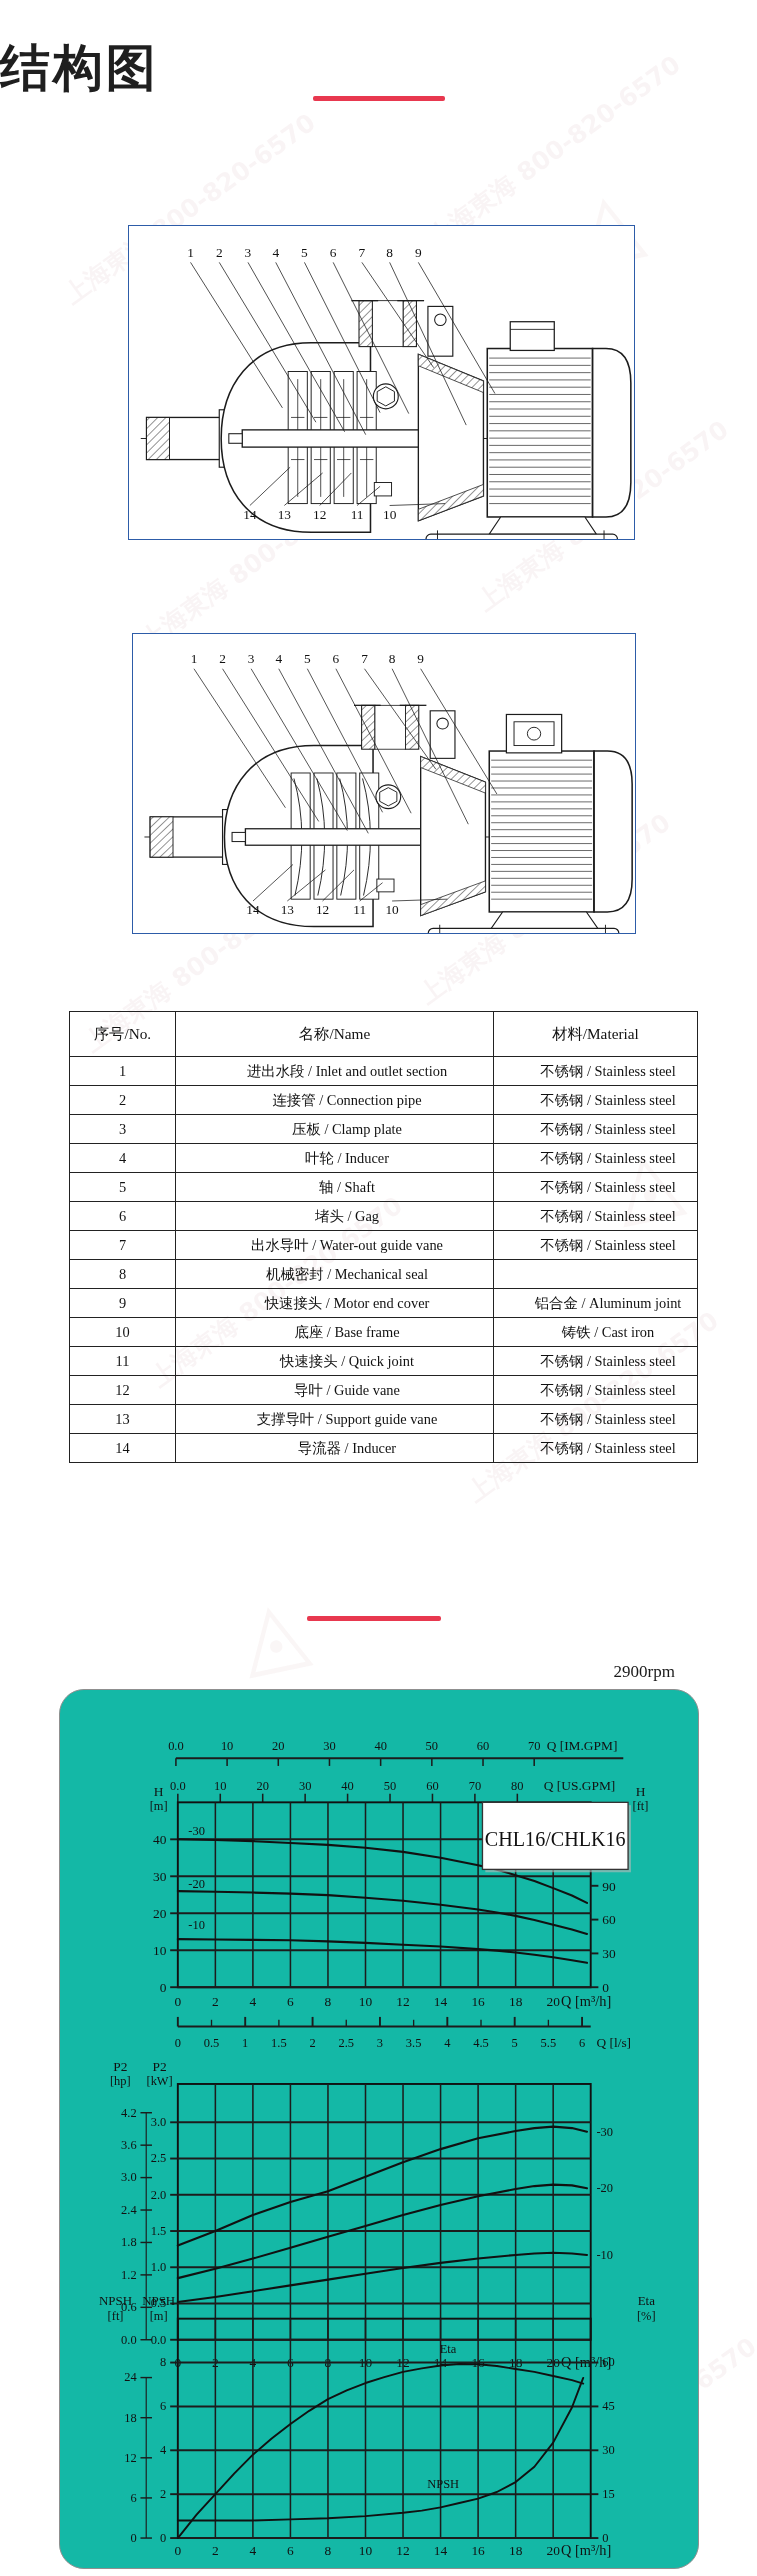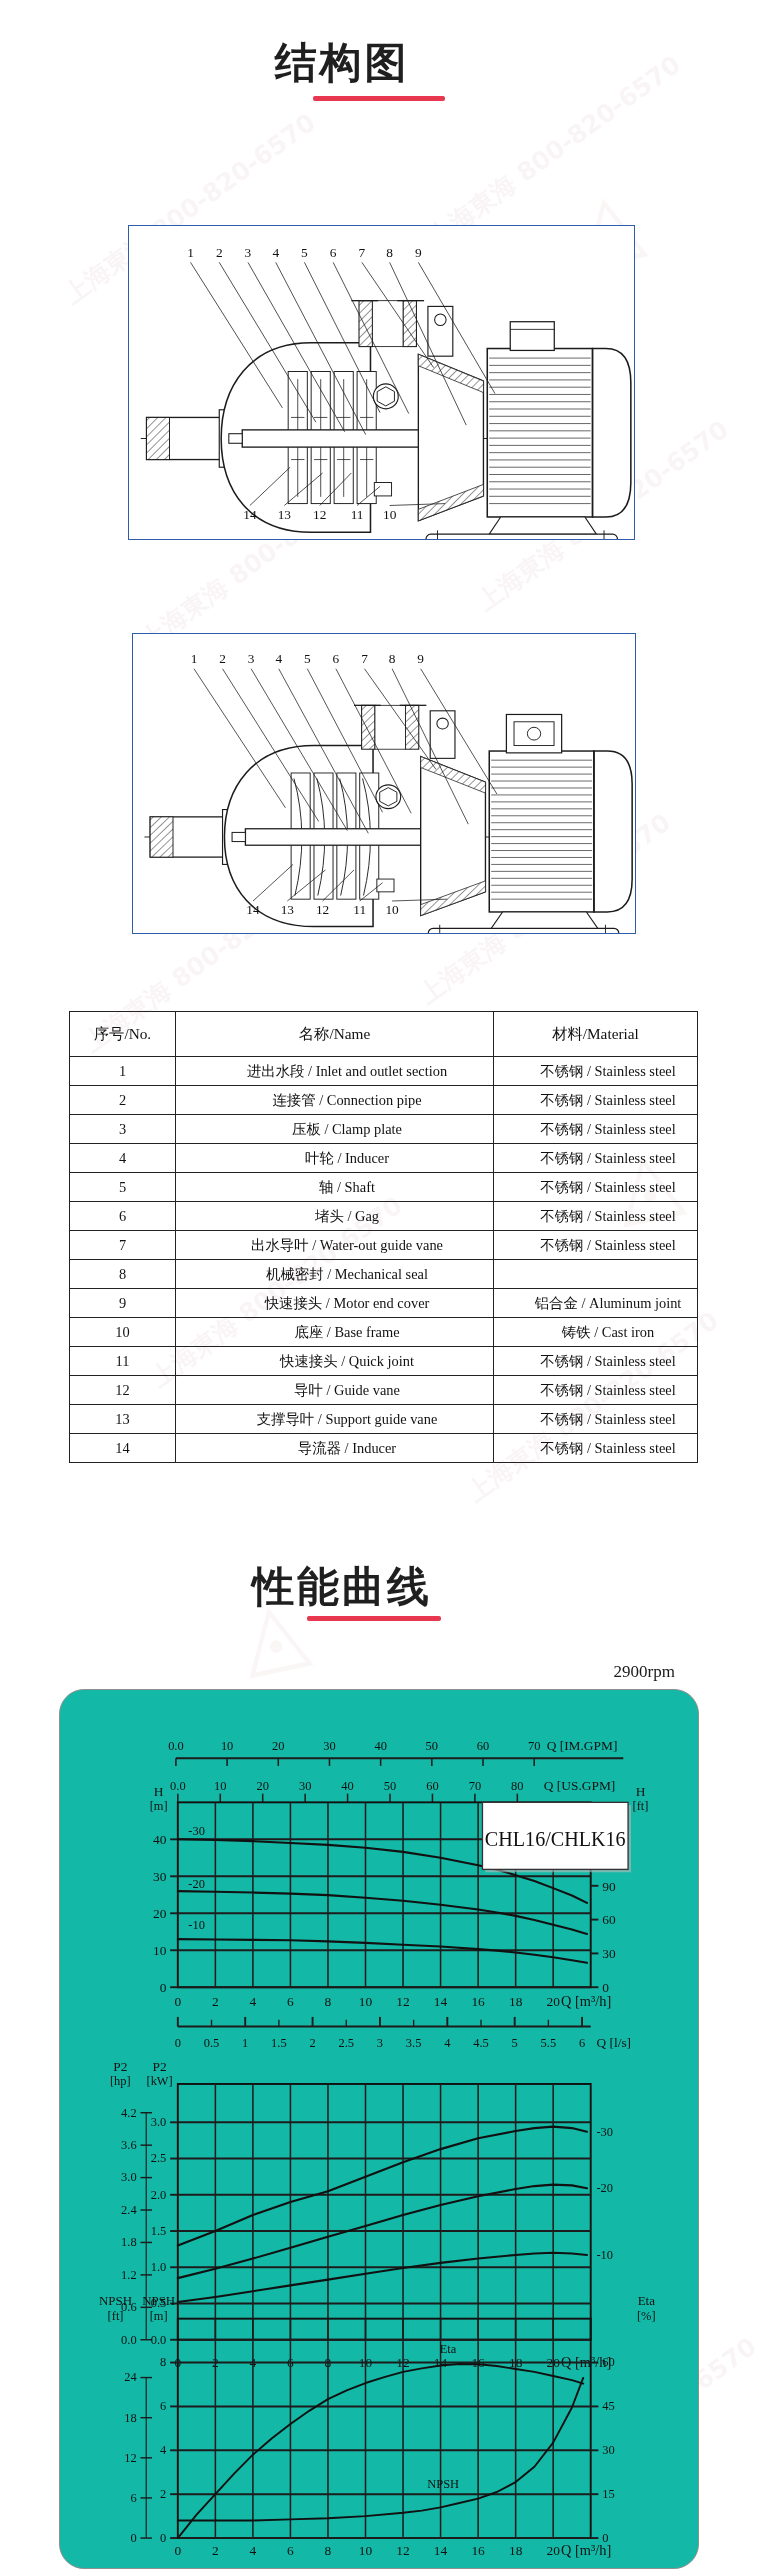--- a/index.html
+++ b/index.html
@@ -5,22 +5,22 @@
   html,body{margin:0;padding:0;background:#fff;}
   #page{position:relative;width:757px;height:2576px;background:#ffffff;overflow:hidden;
         font-family:"Liberation Serif",serif;color:#1a1a1a;}
   
   #wm{position:absolute;inset:0;pointer-events:none;z-index:0;}
   .wm-text{position:absolute;font-family:"DejaVu Sans",sans-serif;font-size:25px;white-space:nowrap;
            transform:rotate(-36deg);color:rgba(140,60,70,0.055);font-weight:bold;}
   .wm-tri{position:absolute;font-size:86px;color:rgba(160,70,80,0.05);transform:rotate(-12deg);
           font-family:"DejaVu Sans",sans-serif;}
   
-  .big-title{position:absolute;left:0;width:684px;text-align:center;
-             font-family:"DejaVu Sans",sans-serif;font-weight:bold;font-size:42px;
+  .big-title{position:absolute;left:0;width:684px;
+             font-family:"DejaVu Sans",sans-serif;font-weight:bold;font-size:50px;
              letter-spacing:2.9px;color:#1f1f1f;z-index:2;}
   .red-line{position:absolute;height:4.8px;background:#e8384f;border-radius:1.9px;z-index:2;}
   
   .sec-heading{position:absolute;left:69px;font-size:22px;z-index:2;white-space:nowrap;color:#111;}
   .sec-heading .cn{font-weight:bold;font-family:"DejaVu Sans",sans-serif;font-size:23px;letter-spacing:1px;}
   
   .draw-box{position:absolute;border:1.9px solid #2d5ca8;background:#fff;z-index:2;}
   .draw-box svg{display:block;}
   
   #mat-table{position:absolute;left:69px;top:1011px;width:629px;border-collapse:collapse;
@@ -355,21 +355,20 @@
           <td class="c-mat">不锈钢 / Stainless steel</td>
         </tr>
         <tr>
           <td class="c-no">14</td>
           <td class="c-name">导流器 / Inducer</td>
           <td class="c-mat">不锈钢 / Stainless steel</td>
         </tr>
       </tbody>
   </table>
 
-  <div class="big-title" style="top:1559px;">性能曲线</div>
   <div class="red-line" style="left:307px;top:1616px;width:134px;"></div>
 
   <div id="rpm">2900rpm</div>
 
   <div id="panel">
     <svg id="charts" width="638" height="878" viewBox="0 0 666 916">
         <line x1="121" y1="71" x2="588" y2="71" stroke="#1c1c1c" stroke-width="2"></line>
         <line x1="121" y1="71" x2="121" y2="79" stroke="#1c1c1c" stroke-width="1.6"></line>
         <text x="121" y="62" font-size="13" text-anchor="middle">0.0</text>
         <line x1="174.43" y1="71" x2="174.43" y2="79" stroke="#1c1c1c" stroke-width="1.6"></line>

